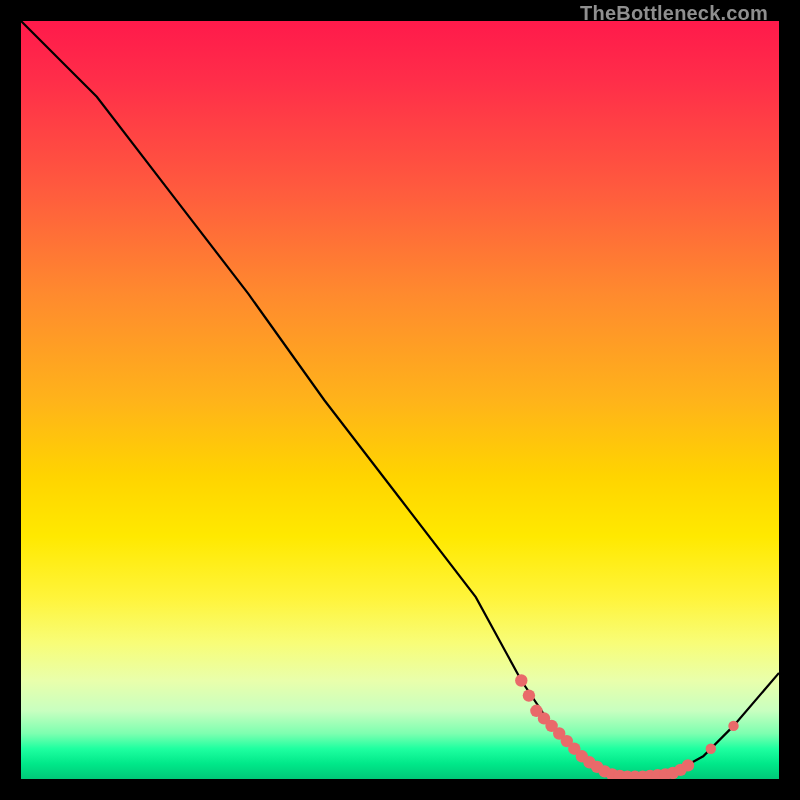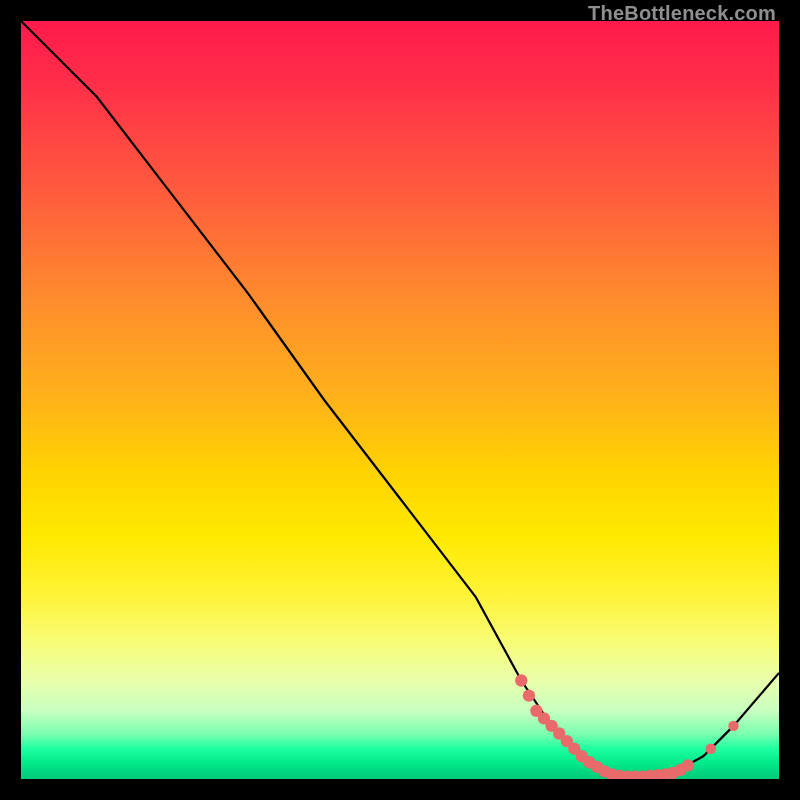--- a/index.html
+++ b/index.html
@@ -47,21 +47,21 @@
       #00c878 100%
     );
   }
   .curve {
     position: absolute;
     inset: 0;
   }
   .watermark {
     position: absolute;
     top: 2px;
-    right: 24px;
+    right: 32px;
     color: #8f8f8f;
     font-size: 20px;
     font-weight: 600;
     letter-spacing: 0.2px;
     user-select: none;
   }
 </style>
 </head>
 <body>
 

